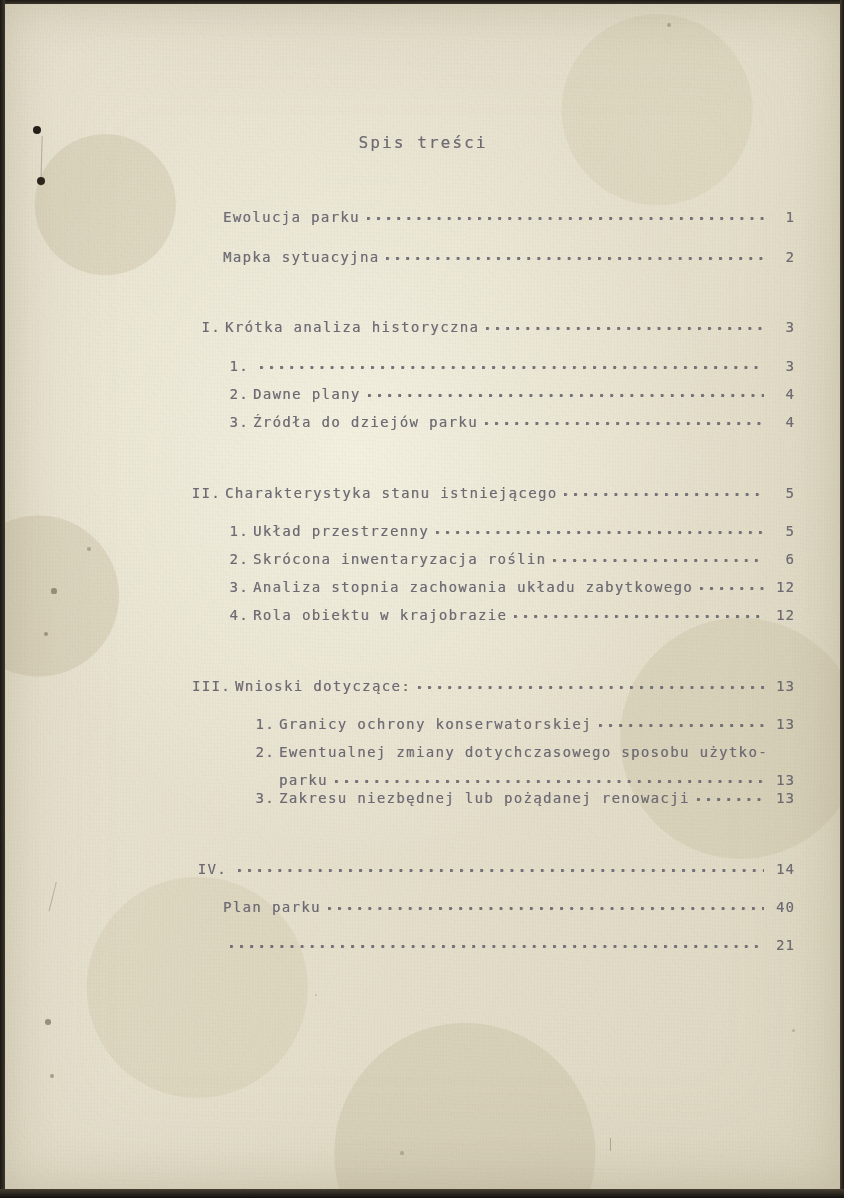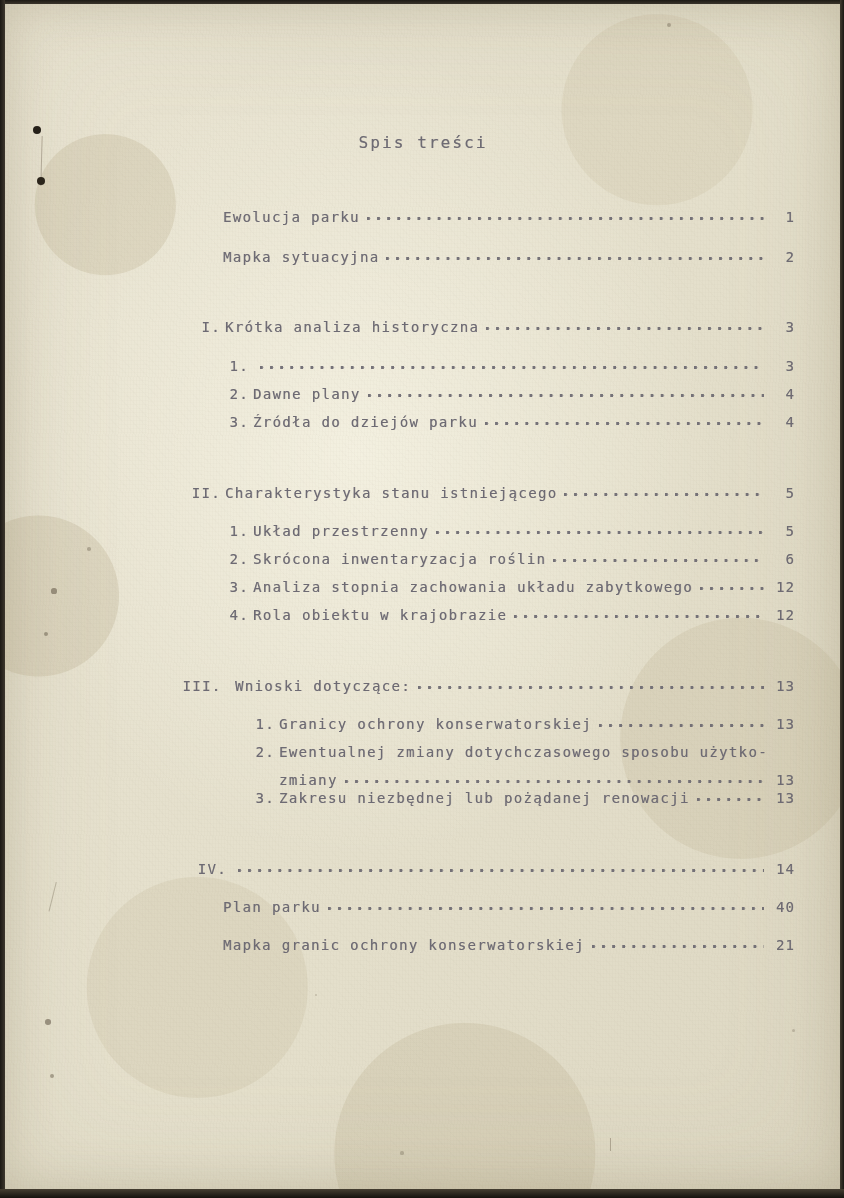--- a/index.html
+++ b/index.html
@@ -183,28 +183,28 @@
         <div class="row" style="top: 246px; left: 214px; width: 576px;"><span class="num" style="width: 0px;"></span><span class="label">Mapka sytuacyjna</span><span class="leader"></span><span class="page">2</span></div>
         <div class="row" style="top: 316px; left: 186px; width: 604px;"><span class="num" style="width: 30px;">I.</span><span class="label">Krótka analiza historyczna</span><span class="leader"></span><span class="page">3</span></div>
         <div class="row" style="top: 355px; left: 214px; width: 576px;"><span class="num" style="width: 30px;">1.</span><span class="leader"></span><span class="page">3</span></div>
         <div class="row" style="top: 383px; left: 214px; width: 576px;"><span class="num" style="width: 30px;">2.</span><span class="label">Dawne plany</span><span class="leader"></span><span class="page">4</span></div>
         <div class="row" style="top: 411px; left: 214px; width: 576px;"><span class="num" style="width: 30px;">3.</span><span class="label">Źródła do dziejów parku</span><span class="leader"></span><span class="page">4</span></div>
         <div class="row" style="top: 482px; left: 172px; width: 618px;"><span class="num" style="width: 44px;">II.</span><span class="label">Charakterystyka stanu istniejącego</span><span class="leader"></span><span class="page">5</span></div>
         <div class="row" style="top: 520px; left: 214px; width: 576px;"><span class="num" style="width: 30px;">1.</span><span class="label">Układ przestrzenny</span><span class="leader"></span><span class="page">5</span></div>
         <div class="row" style="top: 548px; left: 214px; width: 576px;"><span class="num" style="width: 30px;">2.</span><span class="label">Skrócona inwentaryzacja roślin</span><span class="leader"></span><span class="page">6</span></div>
         <div class="row" style="top: 576px; left: 214px; width: 576px;"><span class="num" style="width: 30px;">3.</span><span class="label">Analiza stopnia zachowania układu zabytkowego</span><span class="leader"></span><span class="page">12</span></div>
         <div class="row" style="top: 604px; left: 214px; width: 576px;"><span class="num" style="width: 30px;">4.</span><span class="label">Rola obiektu w krajobrazie</span><span class="leader"></span><span class="page">12</span></div>
-        <div class="row" style="top: 675px; left: 168px; width: 622px;"><span class="num" style="width: 58px; text-align: center;">III.</span><span class="label">Wnioski dotyczące:</span><span class="leader"></span><span class="page">13</span></div>
+        <div class="row" style="top: 675px; left: 168px; width: 622px;"><span class="num" style="width: 58px;">III.</span><span class="label">Wnioski dotyczące:</span><span class="leader"></span><span class="page">13</span></div>
         <div class="row" style="top: 713px; left: 240px; width: 550px;"><span class="num" style="width: 30px;">1.</span><span class="label">Granicy ochrony konserwatorskiej</span><span class="leader"></span><span class="page">13</span></div>
         <div class="row noleader" style="top: 741px; left: 240px; width: 550px;"><span class="num" style="width: 30px;">2.</span><span class="label">Ewentualnej zmiany dotychczasowego sposobu użytko-</span><span class="leader"></span><span class="page"></span></div>
-        <div class="row" style="top: 769px; left: 270px; width: 520px;"><span class="num" style="width: 0px;"></span><span class="label">zmiany</span><span class="leader"></span><span class="page">13</span></div>
+        <div class="row" style="top: 769px; left: 270px; width: 520px;"><span class="num" style="width: 0px;"></span><span class="label">parku</span><span class="leader"></span><span class="page">13</span></div>
         <div class="row" style="top: 787px; left: 240px; width: 550px;"><span class="num" style="width: 30px;">3.</span><span class="label">Zakresu niezbędnej lub pożądanej renowacji</span><span class="leader"></span><span class="page">13</span></div>
         <div class="row" style="top: 858px; left: 178px; width: 612px;"><span class="num" style="width: 44px; text-align: right;">IV.</span><span class="leader"></span><span class="page">14</span></div>
         <div class="row" style="top: 896px; left: 214px; width: 576px;"><span class="num" style="width: 0px;"></span><span class="label">Plan parku</span><span class="leader"></span><span class="page">40</span></div>
-        <div class="row" style="top: 934px; left: 214px; width: 576px;"><span class="num" style="width: 0px;"></span><span class="label">Mapka granic ochrony konserwatorskiej</span><span class="leader"></span><span class="page">21</span></div>
+        <div class="row" style="top: 934px; left: 214px; width: 576px;"><span class="num" style="width: 0px;"></span><span class="leader"></span><span class="page">21</span></div>
       </div>
 
     <div id="staple-line"></div>
     <div id="bottom-tick"></div>
     <div id="pencil-stroke"></div>
 
     <div id="vignette"></div>
   <div class="speck" style="left: 27.8px; top: 122.8px; width: 8.4px; height: 8.4px; background: rgb(36, 31, 24);"></div>
       <div class="speck" style="left: 32px; top: 174px; width: 8px; height: 8px; background: rgb(43, 37, 28);"></div>
       <div class="speck" style="left: 46.4px; top: 585.4px; width: 5.2px; height: 5.2px; background: rgba(96, 86, 70, 0.55);"></div>

